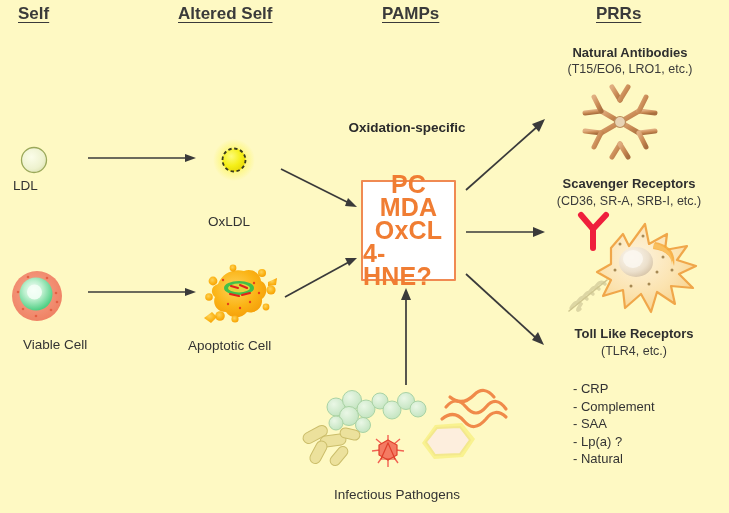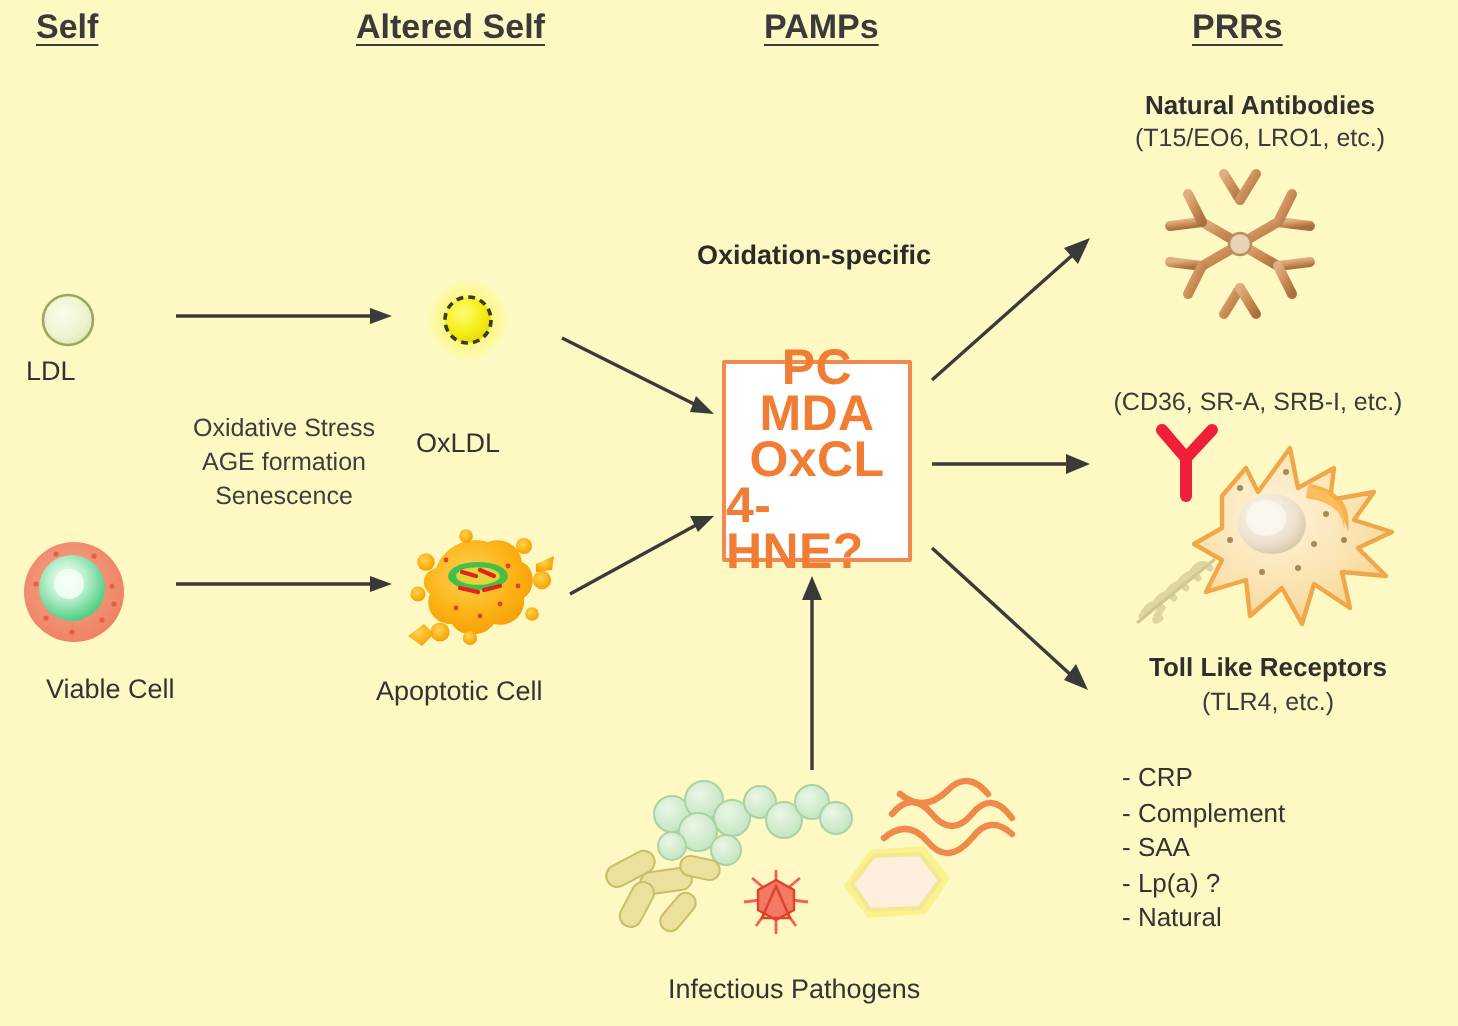--- a/index.html
+++ b/index.html
@@ -21,21 +21,21 @@
 
   
   #pamp-box{border:2px solid #f08a52;background:#fff;border-radius:1px;
             box-sizing:border-box;display:flex;flex-direction:column;
             align-items:center;justify-content:center;}
   #pamp-box .pline{font-size:25px;font-weight:700;color:#f07d33;
                    line-height:23px;letter-spacing:.2px;}
 
   
   .eff-title{font-size:13px;font-weight:600;color:#2f2f2f;white-space:nowrap;}
-  .eff-item{font-size:13px;color:#333;white-space:nowrap;line-height:17.5px;}
+  .eff-item{font-size:13px;color:#333;white-space:nowrap;line-height:17.5px;margin-left:12px;}
 
   svg{display:block;overflow:visible;}
   .arrw{stroke:#3a3a3a;stroke-width:1.7;fill:none;}
   .arrwhd{fill:#3a3a3a;}
 </style>
 </head>
 <body>
 
 <div id="stage">
 
@@ -144,25 +144,20 @@
           <circle cx="50" cy="19" r="1.2"></circle>
         <circle cx="24" cy="40" r="1.2"></circle>
           <circle cx="46" cy="38" r="1.2"></circle>
         <circle cx="36" cy="44" r="1.2"></circle>
           <circle cx="55" cy="29" r="1.2"></circle>
       </g>
     </svg>
   </div>
   <div class="abs lbl" style="left:188px;top:338px;">Apoptotic Cell</div>
 
-  <div class="abs proc" style="left:82px;top:206px;width:120px;">
-    <div>Oxidative Stress</div>
-    <div>AGE formation</div>
-    <div>Senescence</div>
-  </div>
 
   <svg class="abs" style="left:0;top:0;" width="729" height="513">
 
     <g>
       <line class="arrw" x1="88" y1="158" x2="188" y2="158"></line>
       <polygon class="arrwhd" points="196,158 185,154 185,162"></polygon>
     </g>
 
     <g>
       <line class="arrw" x1="88" y1="292" x2="188" y2="292"></line>
@@ -316,20 +311,21 @@
         <g>
           <line x1="46" y1="40" x2="65" y2="51"></line>
           <line x1="65" y1="51" x2="81" y2="49"></line>
             <line x1="65" y1="51" x2="72" y2="65"></line>
         </g>
       </g>
       <circle cx="46" cy="40" r="5.5" fill="#e8d3b4" stroke="#bb8e5c" stroke-width="1.2"></circle>
     </svg>
   </div>
 
+  <div class="abs lbl-b ctr" style="left:530px;top:176px;width:198px;">Scavenger Receptors</div>
   <div class="abs lbl-sm ctr" style="left:530px;top:194px;width:198px;">(CD36, SR-A, SRB-I, etc.)</div>
 
   <div class="abs" style="left:553px;top:212px;">
     <svg width="150" height="108" viewBox="0 0 150 108">
       <defs>
         <radialGradient id="gMac" cx="42%" cy="38%" r="68%">
           <stop offset="0%" stop-color="#fdf3dc"></stop>
           <stop offset="60%" stop-color="#fbe3b0"></stop>
           <stop offset="100%" stop-color="#f7d28c"></stop>
         </radialGradient>

